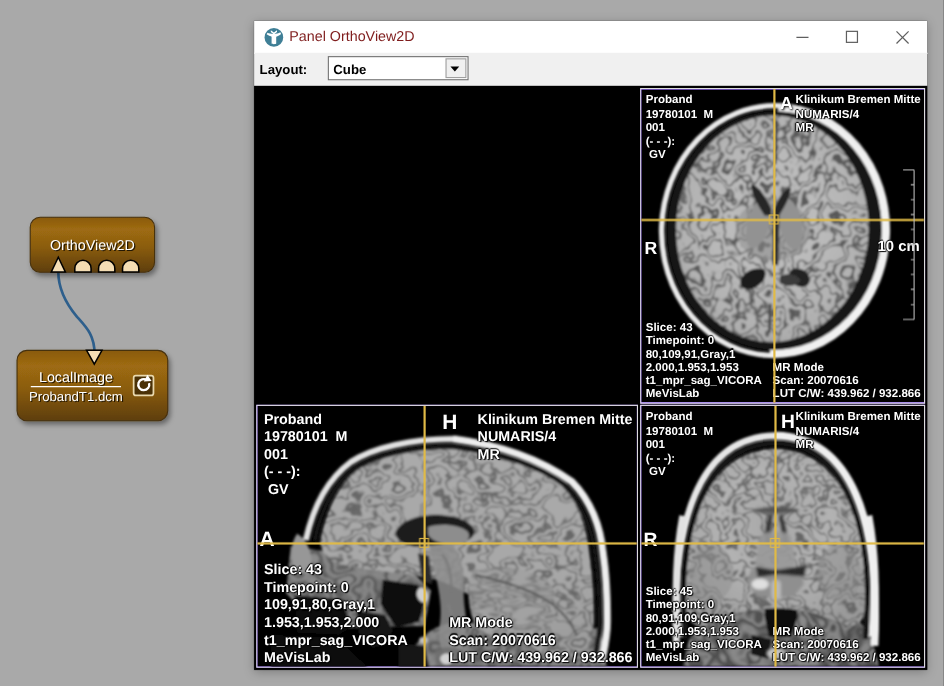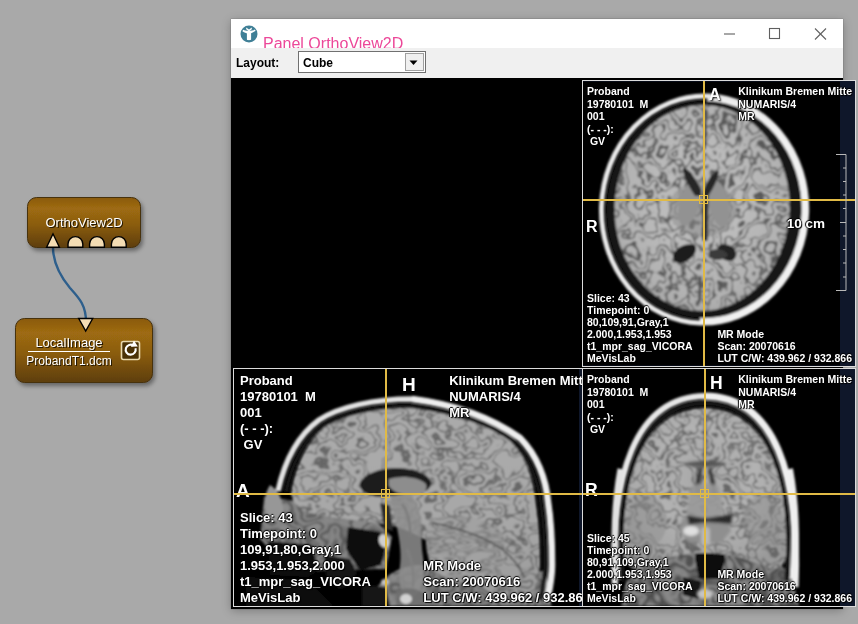--- a/index.html
+++ b/index.html
@@ -2,28 +2,28 @@
 <html><head>
 <meta charset="utf-8">
 <style>
   html,body{margin:0;padding:0;width:858px;height:624px;overflow:hidden;}
   body{background:#a9a9a9;font-family:"Liberation Sans",sans-serif;position:relative;-webkit-font-smoothing:antialiased;}
   .abs{position:absolute;}
   
   #win{left:231px;top:19px;width:612px;height:590px;background:#000;
        box-shadow:0 2px 9px rgba(0,0,0,0.26), 0 0 1px rgba(0,0,0,0.45);}
   #titlebar{left:0;top:0;width:612px;height:29px;background:#ffffff;border-bottom:1px solid #ffffff;}
-  #titletext{left:32px;top:16px;font-size:16px;color:#ec4899;transform:translateZ(0);}
+  #titletext{left:32px;top:6px;font-size:13px;color:#7f1d1d;transform:translateZ(0);}
   #toolbar{left:0;top:29px;width:612px;height:30px;background:#f0f0f0;font-weight:bold;}
   #layoutlbl{left:5px;top:8px;font-size:12px;color:#000;transform:translateZ(0);}
   #combo{left:67px;top:3px;width:126px;height:20px;background:#fff;border:1px solid #707070;}
   #combotext{left:4px;top:3.5px;font-size:12px;color:#000;transform:translateZ(0);}
   #combobtn{right:1px;top:1px;width:17px;height:16px;background:#f0f0f0;border:1px solid #a0a0a0;}
   
-  .quad{background:#0f172a;border:1px solid #dcdcdc;padding-left:15px;}
+  .quad{background:#8b5cf6;border:1px solid #dcdcdc;}
   #qTR{left:351px;top:61px;width:257px;height:285px;}
   #qBL{left:2px;top:349px;width:345px;height:237px;}
   #qBR{left:351px;top:349px;width:257px;height:237px;}
   .ov{position:absolute;color:#fff;font-weight:bold;white-space:pre;line-height:12.5px;font-size:10.5px;
       text-shadow:1px 1px 1px #000,-1px 0 1px #000,0 -1px 1px #000;transform:translateZ(0);}
   .ovL{line-height:16px;font-size:13px;}
   .ovb{line-height:12px;}
   .mark{position:absolute;color:#fff;font-weight:bold;font-size:16px;text-shadow:1px 1px 2px #000;transform:translateZ(0);}
   .tr{}
   .chv{position:absolute;width:1.5px;background:#e0ba46;top:0;bottom:0;}
@@ -162,21 +162,21 @@
     <div class="ov" style="left:4px;top:4px;">Proband
 19780101  M
 001
 (- - -):
  GV</div>
     <div class="ov tr" style="right:3px;top:4px;">Klinikum Bremen Mitte
 NUMARIS/4
 MR</div>
     <div class="mark" style="left:126px;top:5px;">A</div>
     <div class="mark" style="left:3px;top:137px;">R</div>
-    <div class="ov" style="right:30px;top:137px;font-size:13.5px;margin-left:44px;">10 cm</div>
+    <div class="ov" style="right:4px;top:137px;font-size:13.5px;margin-left:44px;">10 cm</div>
     <div class="ov ovb" style="left:4px;bottom:2px;">Slice: 43
 Timepoint: 0
 80,109,91,Gray,1
 2.000,1.953,1.953
 t1_mpr_sag_VICORA
 MeVisLab</div>
     <div class="ov ovb tr" style="right:3px;bottom:2px;">MR Mode
 Scan: 20070616
 LUT C/W: 439.962 / 932.866</div>
     <div class="chv" style="left:120px;"></div>

